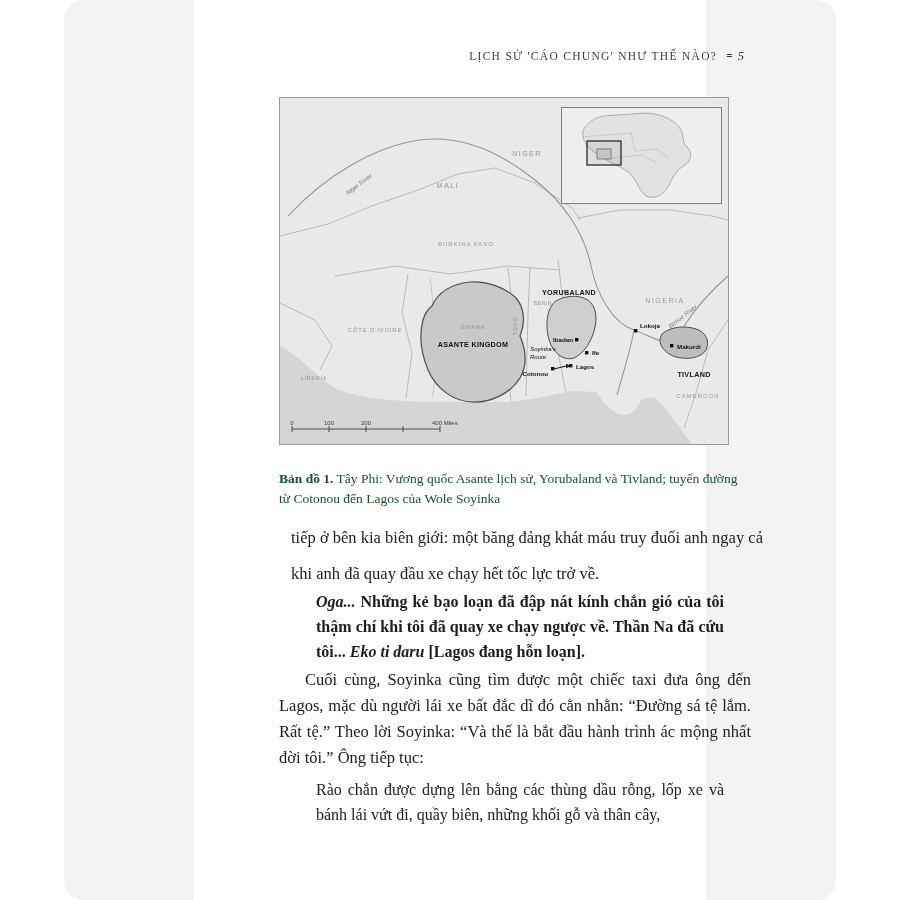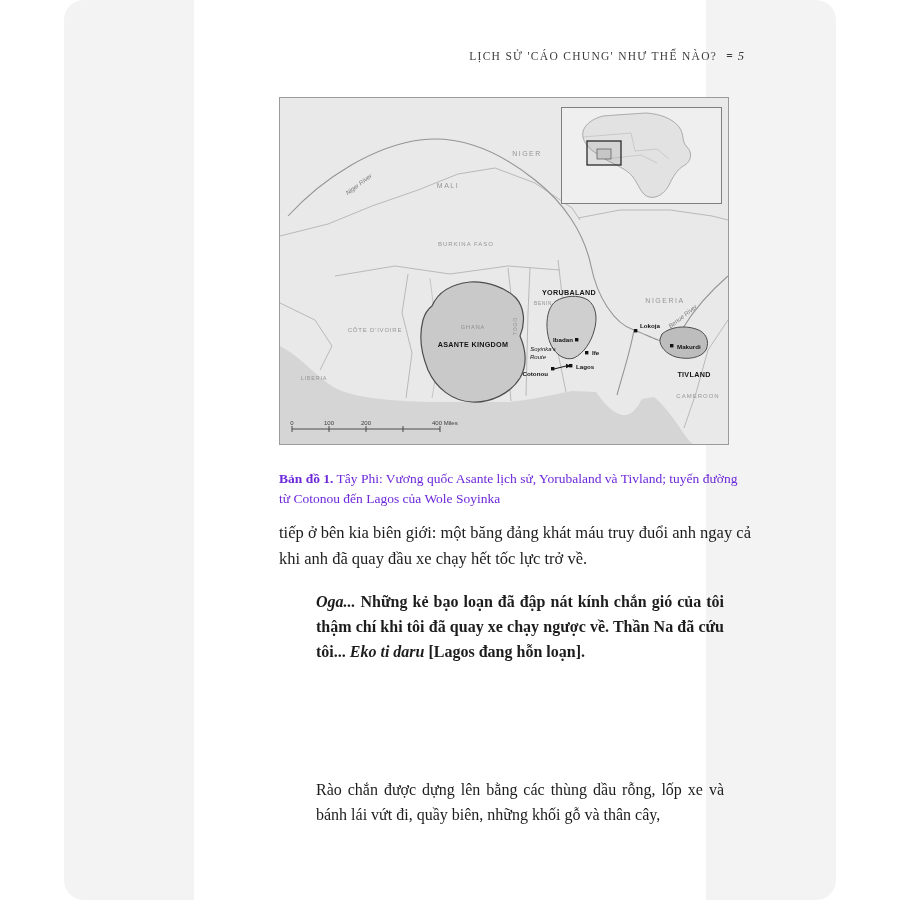--- a/index.html
+++ b/index.html
@@ -23,26 +23,26 @@
   .running-header .pg { font-style:italic; font-size:12.5px; letter-spacing:0; }
 
   .map-figure {
     position:absolute; left:215px; top:97px; width:450px; height:348px;
     border:1px solid #9b9b9b; background:#e9e9e9; box-sizing:border-box;
   }
   .map-figure svg { display:block; font-family:"Liberation Sans","DejaVu Sans",sans-serif; }
 
   .caption {
     position:absolute; left:215px; top:455px; width:462px;
-    font-size:13.5px; line-height:1.55; color:#6d28d9; text-align:left;
+    font-size:13.5px; line-height:1.55; color:#14532d; text-align:left;
   }
   .cap-label { font-weight:bold; }
 
-  .p1 { position:absolute; left:215px; top:520px; width:472px;
-        font-size:16.5px; line-height:26px; text-align:justify; margin:0; }
+  .p1 { position:absolute; left:227px; top:520px; width:472px;
+        font-size:16.5px; line-height:36px; text-align:justify; margin:0; }
   .q1 { position:absolute; left:252px; top:589px; width:408px;
         font-size:16px; line-height:25px; text-align:justify; margin:0;font-weight:bold; }
   .p2 { position:absolute; left:215px; top:667px; width:472px;
         font-size:16.5px; line-height:26px; text-align:justify; margin:0;
         text-indent:26px; }
   .q2 { position:absolute; left:252px; top:777px; width:408px;
         font-size:16px; line-height:25px; text-align:justify; margin:0; }
   .it { font-style:italic; }
 </style>
 </head>
@@ -169,15 +169,16 @@
 
   <p class="caption">
     <span class="cap-label">Bản đồ 1.</span>
     <span>Tây Phi: Vương quốc Asante lịch sử, Yorubaland và Tivland; tuyến đường từ Cotonou đến Lagos của Wole Soyinka</span>
   </p>
 
   <p class="p1">tiếp ở bên kia biên giới: một băng đảng khát máu truy đuổi anh ngay cả khi anh đã quay đầu xe chạy hết tốc lực trở về.</p>
 
   <blockquote class="q1"><span class="it">Oga...</span><span> Những kẻ bạo loạn đã đập nát kính chắn gió của tôi thậm chí khi tôi đã quay xe chạy ngược về. Thần Na đã cứu tôi... </span><span class="it">Eko ti daru</span><span> [Lagos đang hỗn loạn].</span></blockquote>
 
+  <p class="p2">Cuối cùng, Soyinka cũng tìm được một chiếc taxi đưa ông đến Lagos, mặc dù người lái xe bất đắc dĩ đó cằn nhằn: “Đường sá tệ lắm. Rất tệ.” Theo lời Soyinka: “Và thế là bắt đầu hành trình ác mộng nhất đời tôi.” Ông tiếp tục:</p>
 
   <blockquote class="q2">Rào chắn được dựng lên bằng các thùng dầu rỗng, lốp xe và bánh lái vứt đi, quầy biên, những khối gỗ và thân cây,</blockquote>
 </div>
 
 </body></html>

